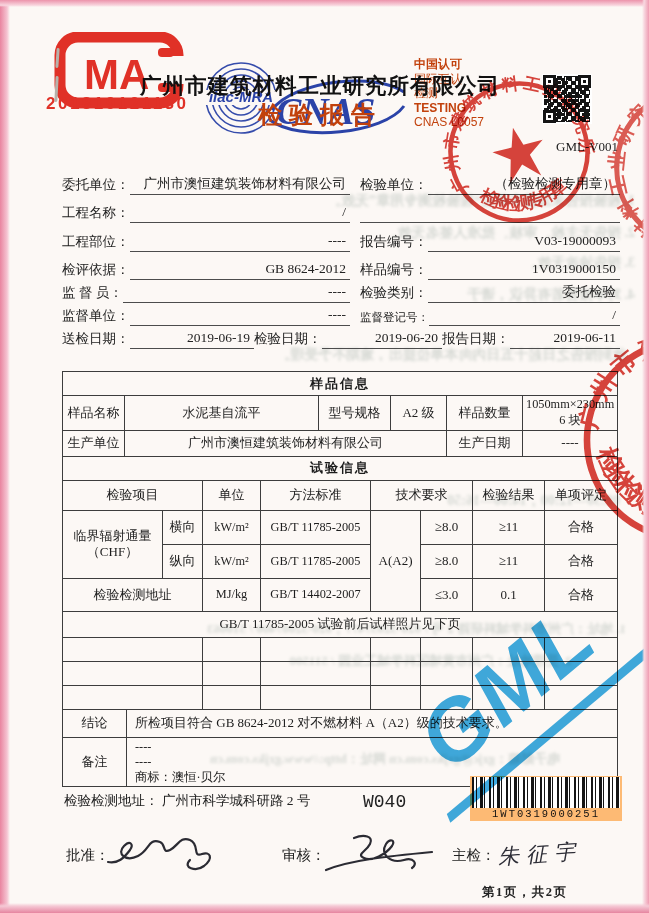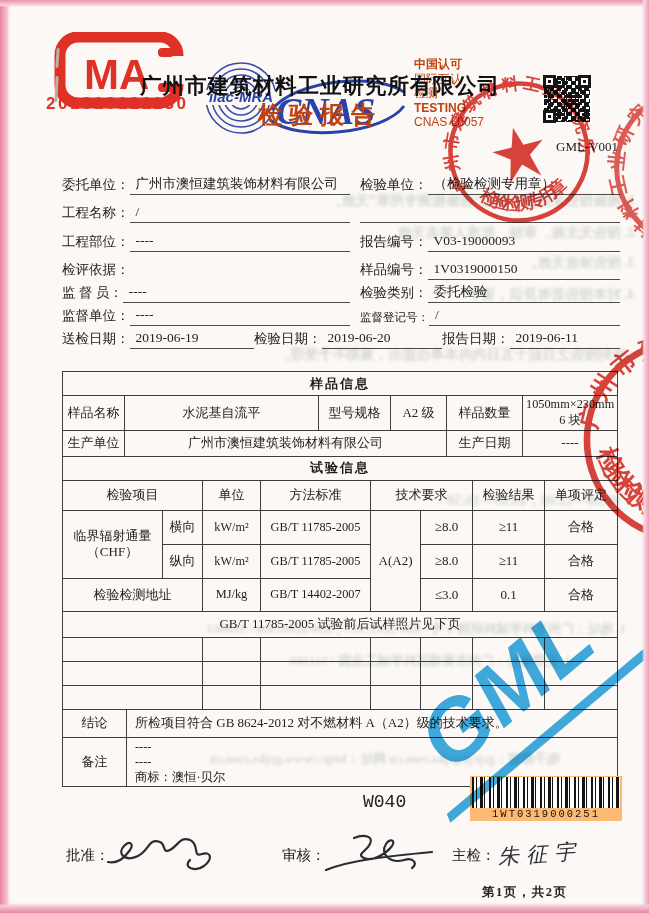--- a/index.html
+++ b/index.html
@@ -33,21 +33,21 @@
   .f-tl{left:1px;top:1px;} .f-tr{right:1px;top:1px;} .f-bl{left:1px;bottom:1px;}
   .doc-code{position:absolute;left:556px;top:139px;font-size:13px;color:#222;z-index:4;}
 
   .stampsvg{position:absolute;mix-blend-mode:multiply;opacity:.92;z-index:6;}
   .st-main{left:443px;top:76px;width:152px;height:152px;transform:rotate(-14deg);}
   .st-right{left:576px;top:330px;width:220px;height:220px;transform:rotate(28deg);}
   .st-corner{left:608px;top:80px;width:175px;height:175px;transform:rotate(-128deg);opacity:.8;}
 
   
   .fields{position:absolute;left:62px;top:166px;width:558px;font-size:13.5px;z-index:2;}
-  .frow{display:flex;height:28.5px;align-items:flex-end;}
+  .frow{display:flex;height:28.5px;align-items:flex-end;text-align:right;}
   .frow.short{height:23px;}
   .fcell{display:flex;align-items:flex-end;}
   .fleft{width:288px;margin-right:10px;}
   .fright{flex:1;}
   .flab{white-space:pre;padding-bottom:1px;}
   .flab.sm{font-size:11.5px;}
   .fval{flex:1;border-bottom:1px solid #4c4c4c;padding:0 4px 1px 6px;min-height:17px;white-space:nowrap;}
   .dcell{display:flex;align-items:flex-end;}
   .d1{width:192px;} .d2{width:188px;margin-top:24px;} .d3{flex:1;}
 
@@ -216,20 +216,21 @@
           <span class="fval">----</span>
         </div>
       <div class="fcell fright">
           <span class="flab">报告编号：</span>
           <span class="fval">V03-19000093</span>
         </div>
     </div>
     <div class="frow">
       <div class="fcell fleft">
           <span class="flab">检评依据：</span>
+          <span class="fval">GB 8624-2012</span>
         </div>
       <div class="fcell fright">
           <span class="flab">样品编号：</span>
           <span class="fval">1V0319000150</span>
         </div>
     </div>
     <div class="frow short">
       <div class="fcell fleft">
           <span class="flab">监 督 员：</span>
           <span class="fval">----</span>
@@ -401,20 +402,24 @@
       </table>
   </div>
 
   <div class="wm">
     <div class="wm-inner">
       <div class="wm-text">GML</div>
       <div class="wm-swoosh"></div>
     </div>
   </div>
 
+  <div class="addr">
+    <span>检验检测地址：</span>
+    <span>广州市科学城科研路 2 号</span>
+  </div>
   <div class="room">W040</div>
 
   <div class="barcode">
     <div class="bars"></div>
     <div class="bnum">1WT0319000251</div>
   </div>
 
   <div class="sig siglab1">批准：</div>
   <svg class="sg sg1" width="118" height="48" viewBox="0 0 118 48">
     <path d="M4,34 C14,36 20,30 26,22 C30,16 26,12 20,18 C12,26 22,34 34,28 C46,22 44,10 56,14 C62,16 58,26 66,22 C74,18 76,8 86,12 C96,16 88,30 98,26 C106,23 110,30 100,38 C92,44 78,40 86,32" fill="none" stroke="#2b2b33" stroke-width="2.2" stroke-linecap="round"></path>

